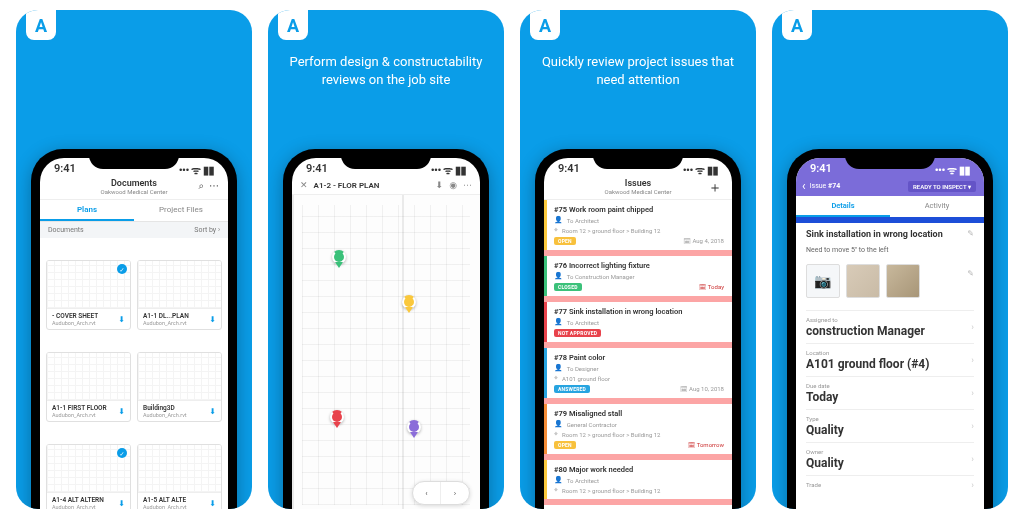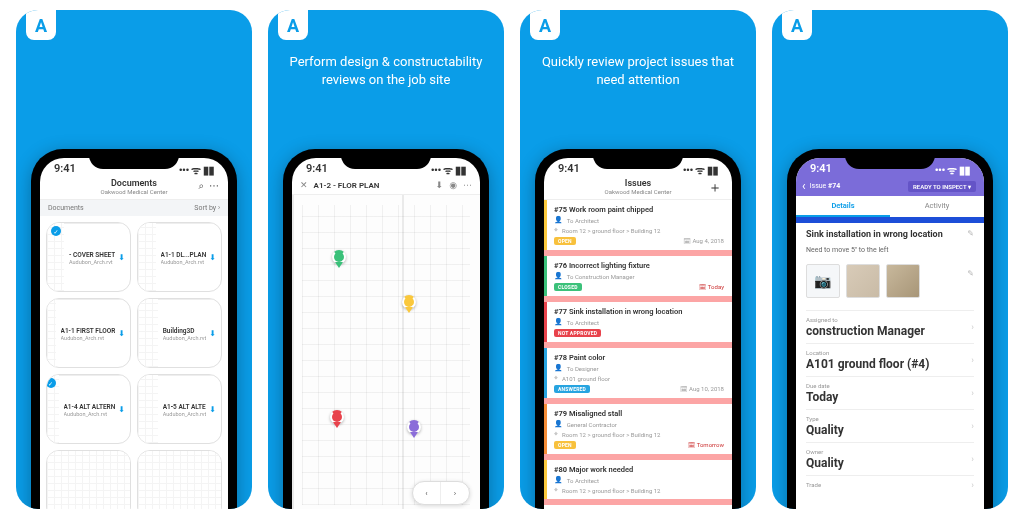--- a/index.html
+++ b/index.html
@@ -134,27 +134,28 @@
     color: #777;
   }
   .grid {
     display: grid;
     grid-template-columns: 1fr 1fr;
     gap: 6px;
     padding: 6px;
   }
   .doc-card {
     border: 1px solid #e0e0e0;
-    border-radius: 13px;
+    border-radius: 3px;
     background: #fff;
     height: 70px;
     display: flex;
-    flex-direction: row;
+    flex-direction: column;
     position: relative;
     overflow: hidden;
+    margin-top: 16px;
   }
   .doc-preview {
     flex: 1;
     background:
       repeating-linear-gradient(0deg, #f4f4f4 0 1px, transparent 1px 7px),
       repeating-linear-gradient(90deg, #f4f4f4 0 1px, transparent 1px 7px),
       #fff;
     position: relative;
   }
   .badge {
@@ -351,20 +352,24 @@
         <div class="statusbar">
           <span>9:41</span>
             <span class="right">••• ᯤ ▮▮</span>
         </div>
         <div class="topbar">
           <div class="title">Documents</div>
           <div class="sub">Oakwood Medical Center</div>
           <span class="search-icon">⌕</span>
           <span class="more-icon">⋯</span>
         </div>
+        <div class="tabs">
+          <div class="tab active">Plans</div>
+          <div class="tab">Project Files</div>
+        </div>
         <div class="filterbar">
           <span>Documents</span>
           <span>Sort by ›</span>
         </div>
         <div class="grid" id="grid1">
             <div class="doc-card">
     <div class="doc-preview">
       <div class="badge">✓</div>
     </div>
     <div class="doc-meta">

